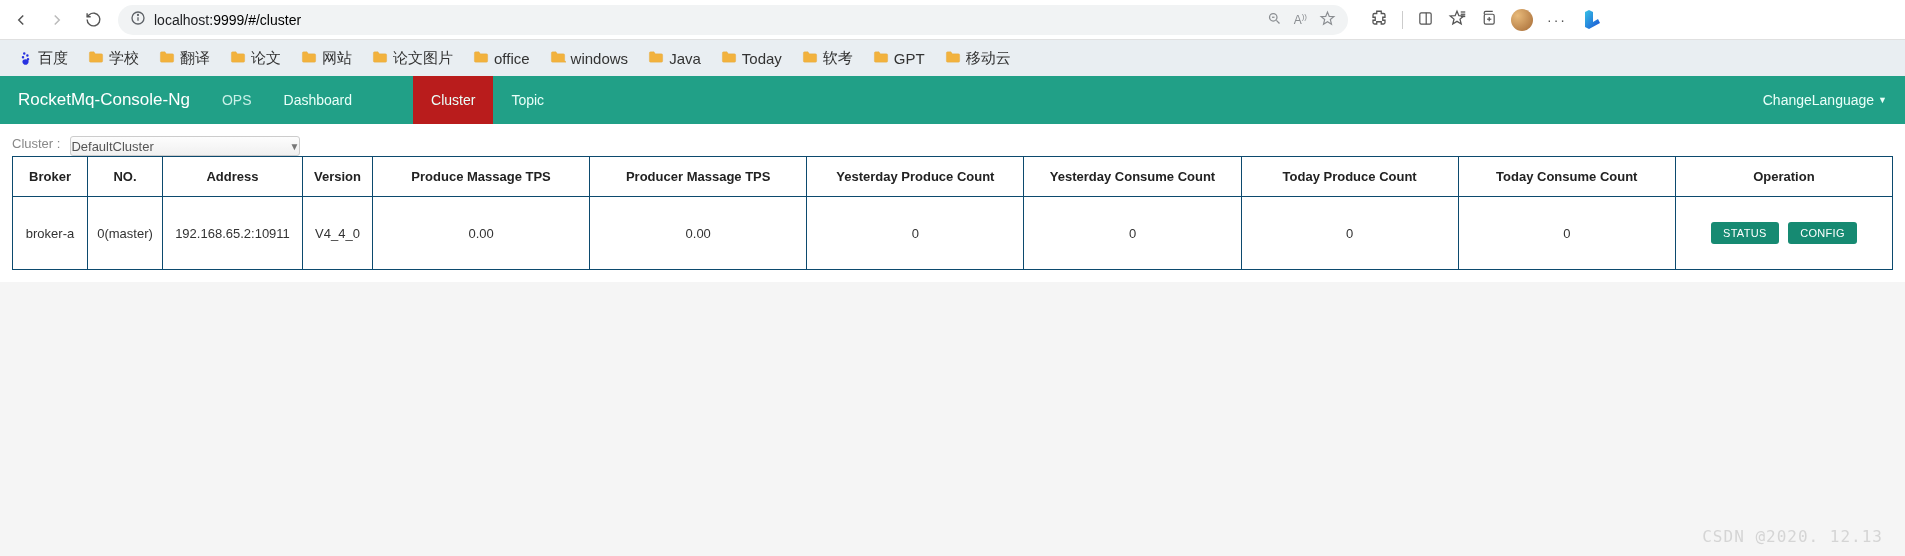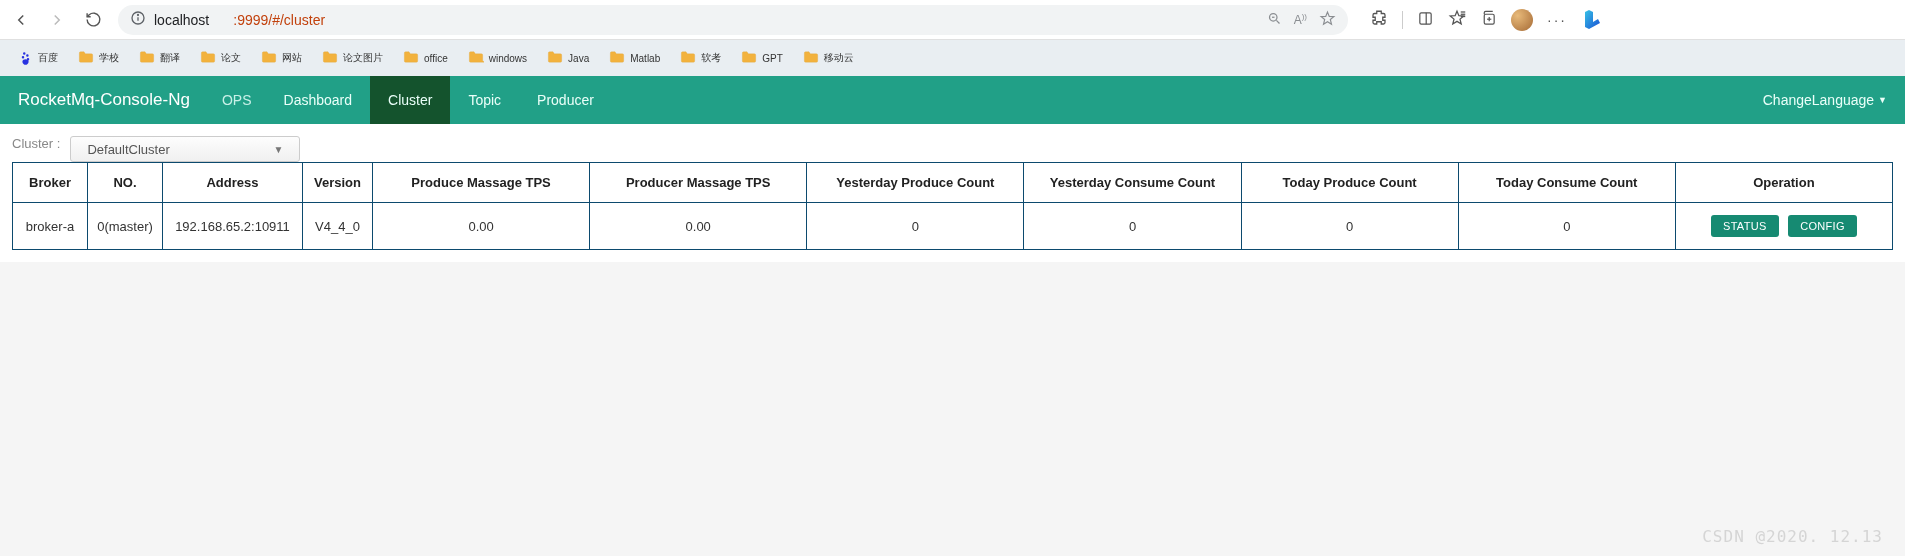--- a/index.html
+++ b/index.html
@@ -6,60 +6,60 @@
     body { background: #f5f5f5; font-size: 14px; color: #333; }
 
     
     .browser-bar { display: flex; align-items: center; background: #fff; height: 40px; padding: 0 10px; gap: 14px; border-bottom: 1px solid #e0e0e0; }
     .nav-btn { width: 22px; height: 22px; display: flex; align-items: center; justify-content: center; color: #555; cursor: pointer; }
     .nav-btn.disabled { color: #bbb; }
     .url-bar { display: flex; align-items: center; flex: 1; background: #f1f3f4; border-radius: 15px; height: 30px; padding: 0 12px; max-width: 1230px; }
     .url-icon { color: #5f6368; margin-right: 8px; }
     .url-text { flex: 1; color: #888; font-size: 14px; }
     .url-text .host { color: #202124; }
-    .url-text .path { color: #c2410c; margin-left: 24px; }
+    .url-text .path { color: #000000; }
     .url-actions { display: flex; align-items: center; gap: 12px; color: #5f6368; }
     .url-actions span { opacity: 0.7; }
     .tool-icons { display: flex; align-items: center; gap: 14px; color: #555; margin-left: 8px; }
     .toolbar-sep { width: 1px; height: 18px; background: #ccc; }
     .avatar { width: 22px; height: 22px; border-radius: 50%; background: radial-gradient(circle at 30% 30%, #e8ba7a, #a56a35); }
     .bing-icon { width: 26px; height: 26px; display:flex; align-items:center; justify-content:center; color:#174ae4; }
     .bing-icon svg path { fill: url(#bingGrad); }
 
     
     .bookmarks-bar { display: flex; align-items: center; background: #e9eef2; height: 36px; padding: 0 10px; gap: 6px; }
-    .bookmark { display: flex; align-items: center; gap: 5px; padding: 3px 7px; border-radius: 4px; cursor: pointer; font-size: 10px; color: #333; }
+    .bookmark { display: flex; align-items: center; gap: 5px; padding: 3px 7px; border-radius: 4px; cursor: pointer; font-size: 15px; color: #333; }
     .folder-icon svg { fill: #f2b23e; stroke: #d8951a; stroke-width: 0.3; }
     .baidu-icon { width: 16px; height: 16px; display:flex;align-items:center;justify-content:center; }
     .baidu-icon svg { fill:#2932e1; }
 
     
     .app-nav { display: flex; align-items: center; background: #21a087; color: #fff; height: 48px; }
     .app-brand { padding: 0 18px; font-size: 17px; }
     .ops-label { padding: 0 14px; color: #c8f0e7; font-size: 14px; }
     .nav-items { display: flex; height: 100%; }
     .nav-item { display: flex; align-items: center; padding: 16px 18px; color: #eafff9; cursor: pointer; font-size: 14px; }
-    .nav-item.active { background: #14532d; }
+    .nav-item.active { background: #b91c1c; margin-left: 43px; }
     .lang-toggle { margin-left: auto; padding: 0 18px; color: #eafff9; cursor: pointer; font-size: 14px; display:flex; align-items:center; gap:4px;}
 
     
     .content { padding: 12px; background: #fff; }
     .cluster-row { display: flex; align-items: flex-start; margin-bottom: 0; font-size: 13px; color: #888; }
     .cluster-row label { margin-right: 10px; }
-    .cluster-select { display: flex; align-items: center; justify-content: space-between; width: 230px; height: 26px; background: linear-gradient(#fdfdfd,#f0f0f0); border: 1px solid #ccc; border-radius: 3px; padding: 0 16px; color: #555; cursor:pointer; font-size:13px;}
+    .cluster-select { display: flex; align-items: center; justify-content: space-between; width: 230px; height: 20px; background: linear-gradient(#fdfdfd,#f0f0f0); border: 1px solid #ccc; border-radius: 3px; padding: 0 0; color: #555; cursor:pointer; font-size:13px;}
     .cluster-select .caret { color: #777; font-size: 10px; }
 
     .tbl { width: 100%; border-collapse: collapse; table-layout: fixed; }
     .tbl th, .tbl td { border: 1px solid #0c4a6e; padding: 12px 8px; text-align: center; font-size: 13px; }
     .tbl th { font-weight: 700; color: #222; }
     .tbl col.c-broker { width: 75px; }
     .tbl col.c-no { width: 75px; }
     .tbl col.c-addr { width: 140px; }
     .tbl col.c-ver { width: 70px; }
-    .op-btn { display: inline-block; background: #168a72; color: #fff; padding: 5px 12px; font-size: 11px; border-radius: 3px; margin: 0 3px; cursor: pointer; letter-spacing: 0.3px; }
+    .op-btn { display: inline-block; background: #168a72; color: #fff; padding: 5px 12px; font-size: 11px; border-radius: 3px; margin: 13px 3px; cursor: pointer; letter-spacing: 0.3px; }
 
     
     .watermark { position: fixed; bottom: 10px; right: 22px; color: #d5d5d5; font-family: monospace; font-size: 16px; letter-spacing: 1px; pointer-events: none; }
   </style>
 </head>
 <body>
 
 <div class="browser-bar">
   <div class="nav-btn">
     <svg width="18" height="18" viewBox="0 0 24 24" fill="none" stroke="currentColor" stroke-width="2">
@@ -193,21 +193,21 @@
   <div class="bookmark">
       <span class="folder-icon"><svg width="16" height="14" viewBox="0 0 24 20">
           <path d="M2 4a2 2 0 012-2h5l2 3h9a2 2 0 012 2v9a2 2 0 01-2 2H4a2 2 0 01-2-2V4z"></path>
         </svg></span>
       <span>Java</span>
     </div>
   <div class="bookmark">
       <span class="folder-icon"><svg width="16" height="14" viewBox="0 0 24 20">
           <path d="M2 4a2 2 0 012-2h5l2 3h9a2 2 0 012 2v9a2 2 0 01-2 2H4a2 2 0 01-2-2V4z"></path>
         </svg></span>
-      <span>Matlab</span>
+      <span>Today</span>
     </div>
   <div class="bookmark">
       <span class="folder-icon"><svg width="16" height="14" viewBox="0 0 24 20">
           <path d="M2 4a2 2 0 012-2h5l2 3h9a2 2 0 012 2v9a2 2 0 01-2 2H4a2 2 0 01-2-2V4z"></path>
         </svg></span>
       <span>软考</span>
     </div>
   <div class="bookmark">
       <span class="folder-icon"><svg width="16" height="14" viewBox="0 0 24 20">
           <path d="M2 4a2 2 0 012-2h5l2 3h9a2 2 0 012 2v9a2 2 0 01-2 2H4a2 2 0 01-2-2V4z"></path>
@@ -222,21 +222,20 @@
     </div>
 </div>
 
 <div class="app-nav">
   <div class="app-brand">RocketMq-Console-Ng</div>
   <div class="ops-label">OPS</div>
   <div class="nav-items">
     <div class="nav-item">Dashboard</div>
     <div class="nav-item active">Cluster</div>
     <div class="nav-item">Topic</div>
-    <div class="nav-item">Producer</div>
   </div>
   <div class="lang-toggle">
     <span>ChangeLanguage</span>
     <span style="font-size:9px;">▼</span>
   </div>
 </div>
 
 <div class="content">
   <div class="cluster-row">
     <label>Cluster :</label>

